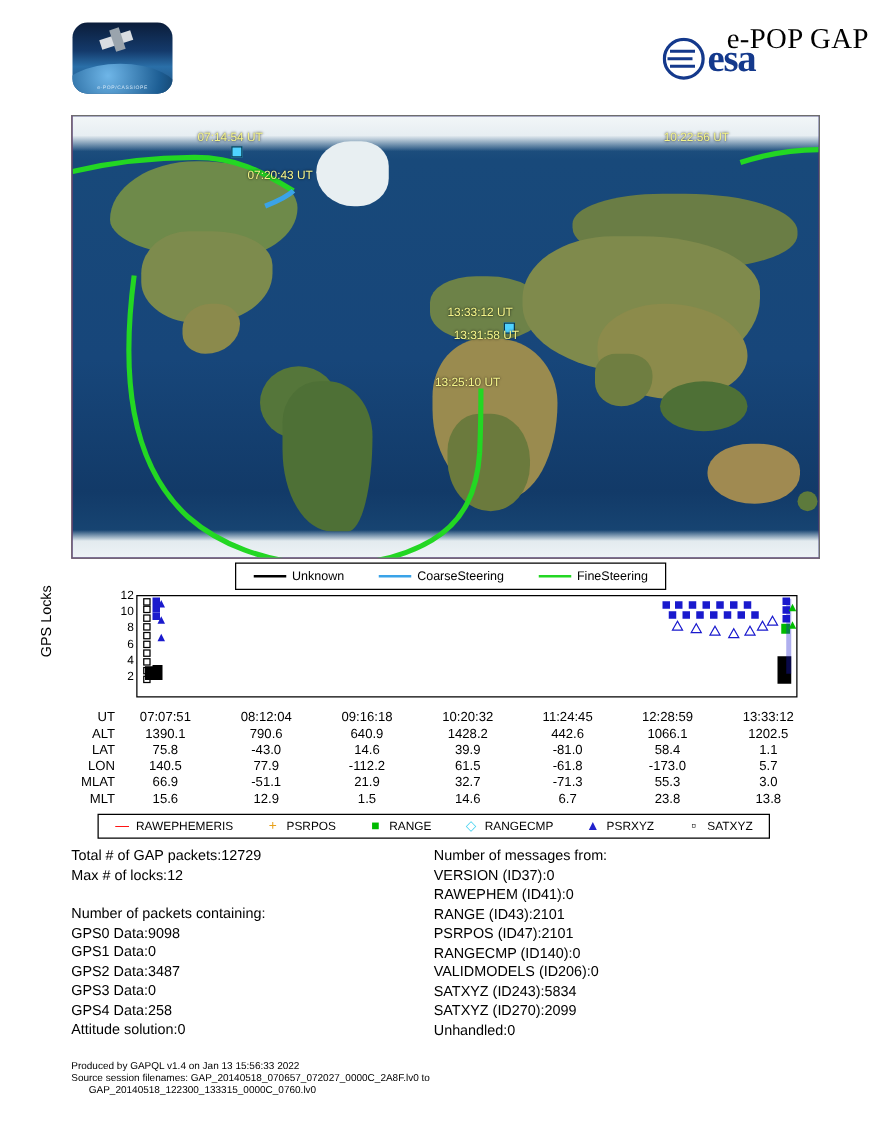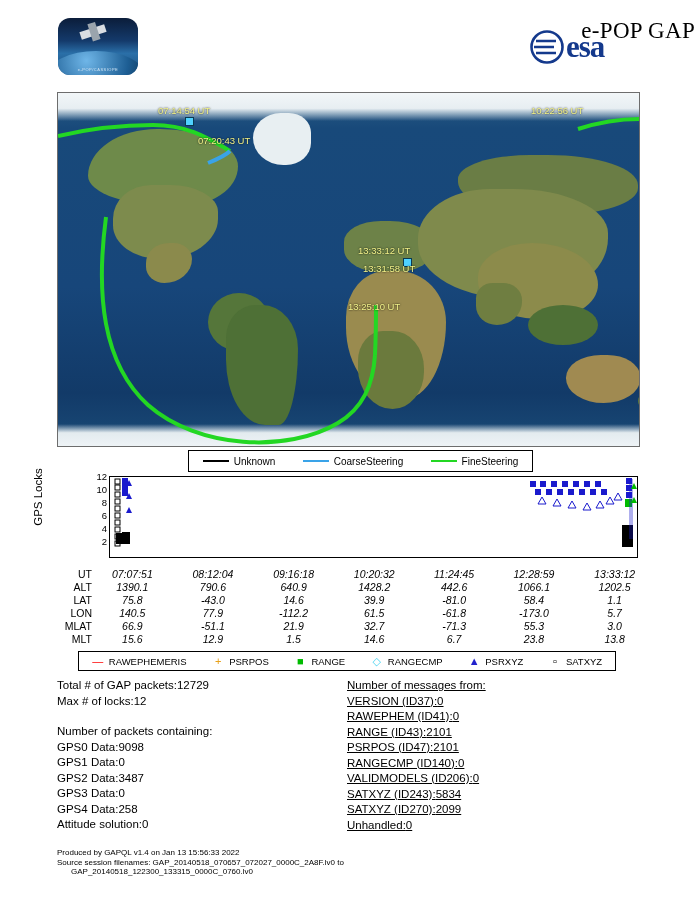--- a/index.html
+++ b/index.html
@@ -104,20 +104,21 @@
   
   .map-wrap {
     position: absolute;
     left: 57px;
     top: 92px;
     width: 581px;
     height: 353px;
     border: 1px solid #6d6d6d;
     overflow: hidden;
     background: #701a75;
+    padding-left: 16px;
   }
   .map-ocean {
     position: absolute;
     inset: 0;
     background:
       linear-gradient(180deg, #2b5e86 0%, #18497a 10%, #17467a 55%, #123a68 85%, #1a4b78 100%);
   }
   .ice-top {
     position: absolute;
     left: 0; right: 0; top: 0;
@@ -238,21 +239,21 @@
     position: absolute;
     left: 40px;
     top: 568px;
     width: 615px;
     font-size: 10.5px;
     font-family: "Liberation Sans", sans-serif;
   }
   .datatable table { border-collapse: collapse; width: 100%; }
   .datatable td { padding: 0 0 1px 0; white-space: nowrap; }
   .dt-label { width: 52px; text-align: right; padding-right: 4px; }
-  .dt-val { text-align: center; font-style: italic; }
+  .dt-val { text-align: center; }
 
   
   .legend-bot {
     position: absolute;
     left: 78px;
     top: 651px;
     width: 536px;
     height: 18px;
     border: 1px solid #000;
     background: #fff;
@@ -272,21 +273,21 @@
   
   .summary {
     position: absolute;
     left: 57px;
     top: 678px;
     width: 580px;
     font-size: 11.5px;
   }
   .sum-cols { display: flex; }
   .sum-left { width: 290px; }
-  .sum-right { width: 290px; text-decoration: underline; }
+  .sum-right { width: 290px; }
   .srow {
     display: flex;
     justify-content: flex-start;
     line-height: 15.5px;
     padding-right: 10px;
   }
   .srow .sv { text-align: right; }
   .spacer { height: 15px; }
   .sub-head { line-height: 15.5px; }
 

